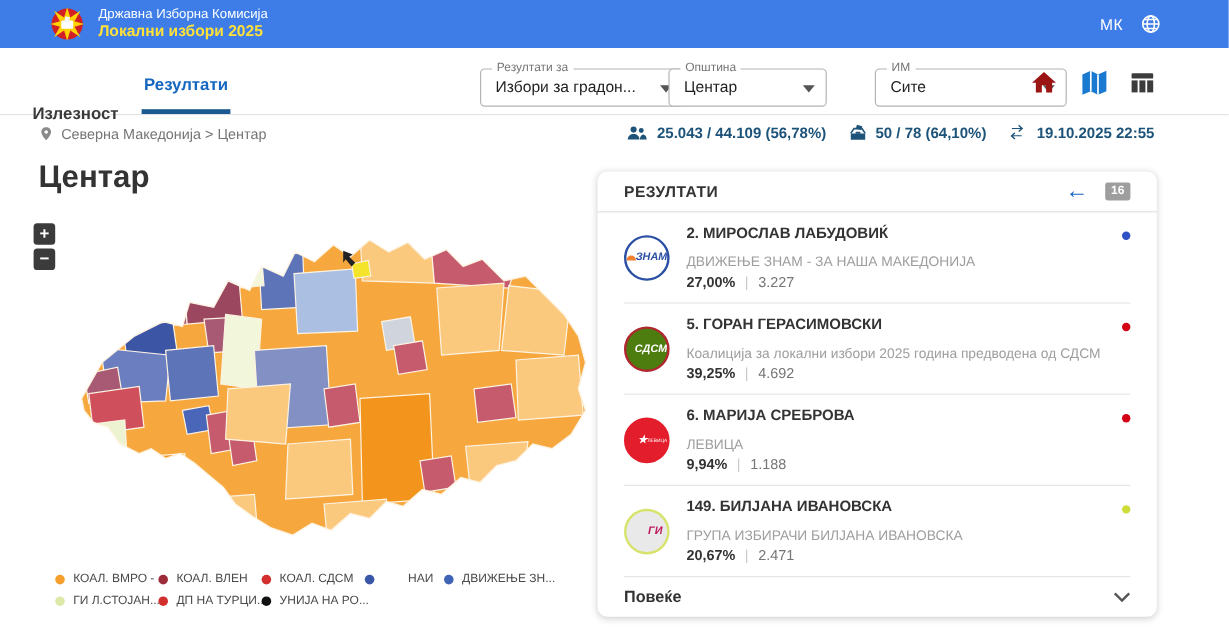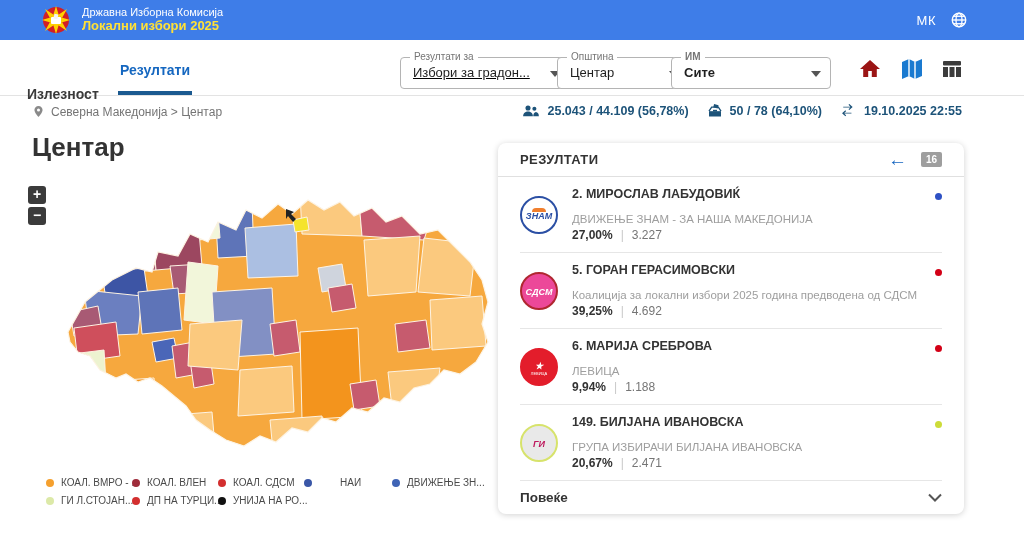--- a/index.html
+++ b/index.html
@@ -57,41 +57,41 @@
   .zbtn { width:18px; height:18px; background:#3b3b3b; color:#fff; border-radius:3px;
     font-size:14px; line-height:17px; text-align:center; font-weight:bold;
     cursor:pointer; user-select:none; }
   .map-svg { position:absolute; left:40px; top:184px; width:452px; height:282px; }
 
   
   .legend { position:absolute; left:46px; top:477px; width:440px; }
   .legend-row { display:flex; margin-bottom:7px; }
   .legend-item { display:flex; align-items:center; gap:7px; width:86px;
     flex:0 0 auto; }
-  .legend-item:nth-child(4){ width:88px;gap:28px; }
+  .legend-item:nth-child(4){ width:66px;gap:28px; }
   .legend-dot { width:8px; height:8px; border-radius:50%; flex:0 0 auto; }
   .legend-label { font-size:10px; color:#4a4a4a; white-space:nowrap; }
 
   
   .card { position:absolute; left:498px; top:143px; width:466px; height:371px;
     background:#fff; border-radius:8px; box-shadow:0 1px 6px rgba(0,0,0,.18);
     display:flex; flex-direction:column; }
   .card-head { height:50px; display:flex; align-items:center; padding:0 22px;
     border-bottom:1px solid #e0e0e0; }
   .card-title { font-size:13px; font-weight:bold; color:#333; letter-spacing:.4px; }
   .card-head-right { margin-left:auto; display:flex; align-items:center; gap:14px; }
   .back-arrow { color:#1565c0; font-size:19px; font-weight:bold; cursor:pointer;
     line-height:1; }
   .count-badge { background:#9e9e9e; color:#fff; font-size:10px; font-weight:bold;
     border-radius:2px; padding:2px 5px; }
   .cand-list { padding:0; }
   .cand-row { display:flex; align-items:center; margin:0 22px; padding:10px 0;
     border-bottom:1px solid #e6e6e6; cursor:pointer; }
   .logo-circle { width:38px; height:38px; border-radius:50%; border:2px solid;
-    display:flex; flex-direction:column; align-items:center; justify-content:center;
+    display:flex; flex-direction:row; align-items:center; justify-content:center;
     flex:0 0 auto; overflow:hidden; }
   .logo-swoosh { width:14px; height:4px; border-radius:7px 7px 0 0; }
   .logo-text { font-size:9px; font-weight:bold; font-style:italic; line-height:1.1; }
   .logo-sub { font-size:4px; line-height:1; }
   .cand-info { margin-left:14px; min-width:0; }
   .cand-name { font-size:12.5px; font-weight:bold; color:#333; }
   .cand-party { font-size:11.5px; color:#9e9e9e; margin-top:12px; white-space:nowrap; }
   .cand-nums { display:flex; align-items:center; gap:8px; margin-top:3px; }
   .cand-pct { font-size:12px; font-weight:bold; color:#333; }
   .cand-sep { color:#c9c9c9; font-size:12px; }
@@ -139,31 +139,31 @@
         <line x1="4.5" y1="17" x2="19.5" y2="17" stroke="#fff" stroke-width="1.8"></line>
       </svg>
     </div>
   </div>
 
   <div class="navrow">
     <span class="tab inactive">Излезност</span>
     <span class="tab active">Резултати</span>
     <div class="tab-underline"></div>
 
-    <div class="filter" style="left:400px; width:170px;text-decoration:underline;">
+    <div class="filter" style="left:400px; width:170px;">
       <span class="flabel">Резултати за</span>
       <span class="fvalue">Избори за градон...</span>
       <span class="caret"></span>
     </div>
     <div class="filter" style="left:557px; width:132px;">
       <span class="flabel">Општина</span>
       <span class="fvalue">Центар</span>
       <span class="caret"></span>
     </div>
-    <div class="filter" style="left:671px; width:160px;font-weight:bold;">
+    <div class="filter" style="left:729px; width:160px;">
       <span class="flabel">ИМ</span>
       <span class="fvalue">Сите</span>
       <span class="caret"></span>
     </div>
 
     <svg class="hicon" style="left:858px;" viewBox="0 0 24 24">
       <path d="M12 3 L22 12 h-3.2 v8 h-5 v-6 h-3.6 v6 h-5 v-8 H2 Z" fill="#9b1515"></path>
     </svg>
     <svg class="hicon" style="left:900px;" viewBox="0 0 24 24">
       <path d="M2 5 L9 2 L15 5 L22 2 V19 L15 22 L9 19 L2 22 Z" fill="#1a7ad0"></path>
@@ -334,21 +334,21 @@
       <div class="cand-nums">
         <span class="cand-pct">27,00%</span>
         <span class="cand-sep">|</span>
         <span class="cand-votes">3.227</span>
       </div>
     </div>
     <span class="cand-dot" style="background: rgb(46, 81, 196);"></span>
   </div>
 
   <div class="cand-row">
-    <div class="logo-circle" style="background: #ec4899; border-color: rgb(176, 39, 48); color: rgb(255, 255, 255);">
+    <div class="logo-circle" style="background: #4d7c0f; border-color: rgb(176, 39, 48); color: rgb(255, 255, 255);">
       <span class="logo-swoosh"></span>
       <span class="logo-text">СДСМ</span>
       <span class="logo-sub"></span>
     </div>
     <div class="cand-info">
       <div class="cand-name">5. ГОРАН ГЕРАСИМОВСКИ</div>
       <div class="cand-party">Коалиција за локални избори 2025 година предводена од СДСМ</div>
       <div class="cand-nums">
         <span class="cand-pct">39,25%</span>
         <span class="cand-sep">|</span>

